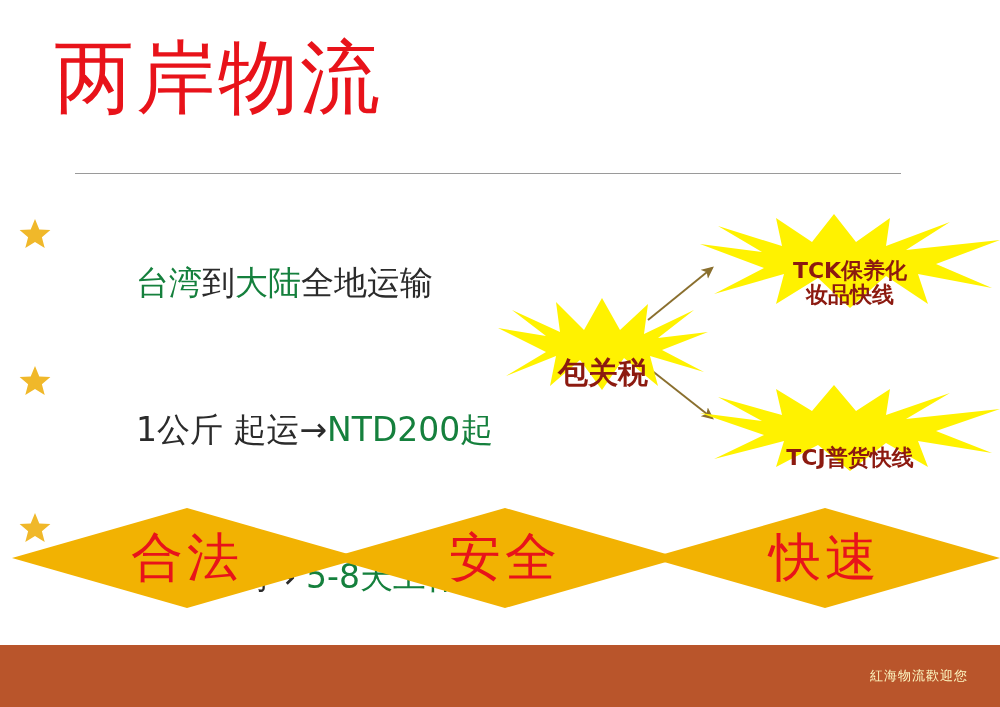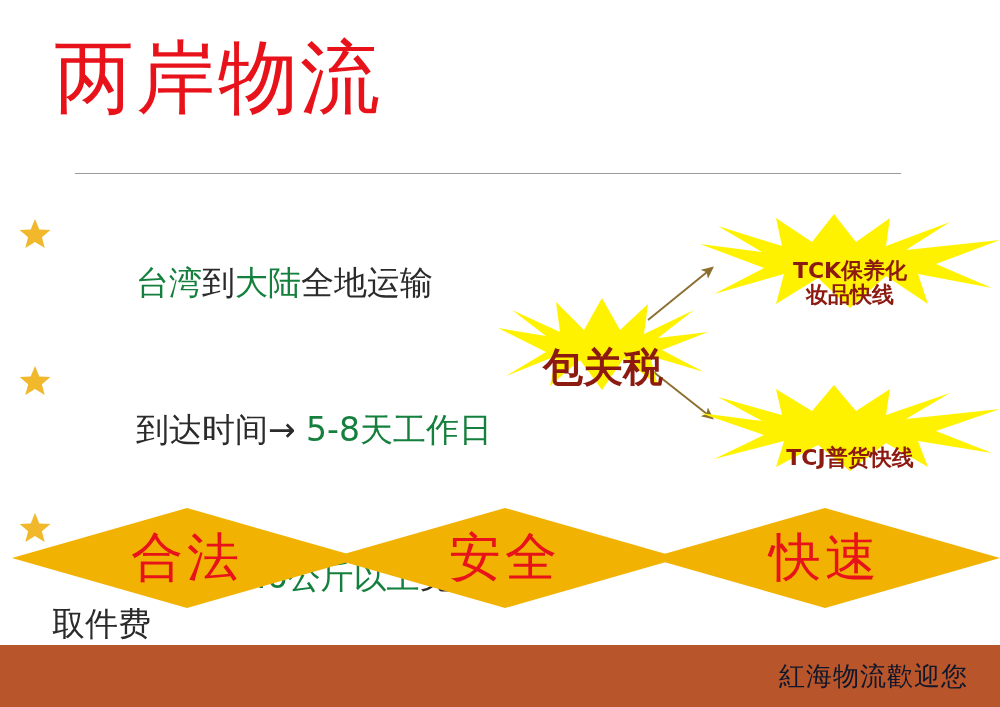--- a/index.html
+++ b/index.html
@@ -90,21 +90,21 @@
     align-items: center;
     justify-content: flex-end;
     color: #8C1A10;
     font-weight: 700;
     text-align: center;
     pointer-events: none;
     line-height: 1.12;
   }
 
   #burst-tax        { left: 498px; top: 298px; width: 210px; height: 92px; }
-  #burst-tax .burst-label { font-size: 40px; }
+  #burst-tax .burst-label { font-size: 30px; }
 
   #burst-tck        { left: 700px; top: 212px; width: 300px; height: 96px; }
   #burst-tck .burst-label { font-size: 22px; }
 
   #burst-tcj        { left: 700px; top: 385px; width: 300px; height: 86px; }
   #burst-tcj .burst-label { font-size: 22px; }
 
   
   .arrows {
     position: absolute;
@@ -155,22 +155,22 @@
     bottom: 0;
     width: 1000px;
     height: 62px;
     background: #B9552B;
   }
   .footer-text {
     position: absolute;
     right: 32px;
     top: 50%;
     transform: translateY(-50%);
-    color: #0f172a;
-    font-size: 26px;
+    color: #fef9c3;
+    font-size: 13px;
     letter-spacing: 1px;
   }
 </style>
 </head>
 <body>
 
 <div id="slide">
 
   <div class="title">两岸物流</div>
 
@@ -182,20 +182,30 @@
       <span class="star">
         <svg width="34" height="40" viewBox="0 0 34 34" aria-hidden="true">
           <polygon points="17,2 21.3,12.4 32.4,13.1 23.9,20.3 26.7,31.1 17,25.1 7.3,31.1 10.1,20.3 1.6,13.1 12.7,12.4" fill="#F0B82A"></polygon>
         </svg>
       </span>
       <span class="bullet-text">
         <span class="hl">台湾</span><span class="dk">到</span><span class="hl">大陆</span><span class="dk">全地运输</span>
       </span>
     </div>
 
+    <div class="bullet-row">
+      <span class="star">
+        <svg width="34" height="40" viewBox="0 0 34 34" aria-hidden="true">
+          <polygon points="17,2 21.3,12.4 32.4,13.1 23.9,20.3 26.7,31.1 17,25.1 7.3,31.1 10.1,20.3 1.6,13.1 12.7,12.4" fill="#F0B82A"></polygon>
+        </svg>
+      </span>
+      <span class="bullet-text">
+        <span class="dk">1公斤 起运→</span><span class="hl">NTD200起</span>
+      </span>
+    </div>
 
     <div class="bullet-row">
       <span class="star">
         <svg width="34" height="40" viewBox="0 0 34 34" aria-hidden="true">
           <polygon points="17,2 21.3,12.4 32.4,13.1 23.9,20.3 26.7,31.1 17,25.1 7.3,31.1 10.1,20.3 1.6,13.1 12.7,12.4" fill="#F0B82A"></polygon>
         </svg>
       </span>
       <span class="bullet-text">
         <span class="dk">到达时间→ </span><span class="hl">5-8天工作日</span>
       </span>

